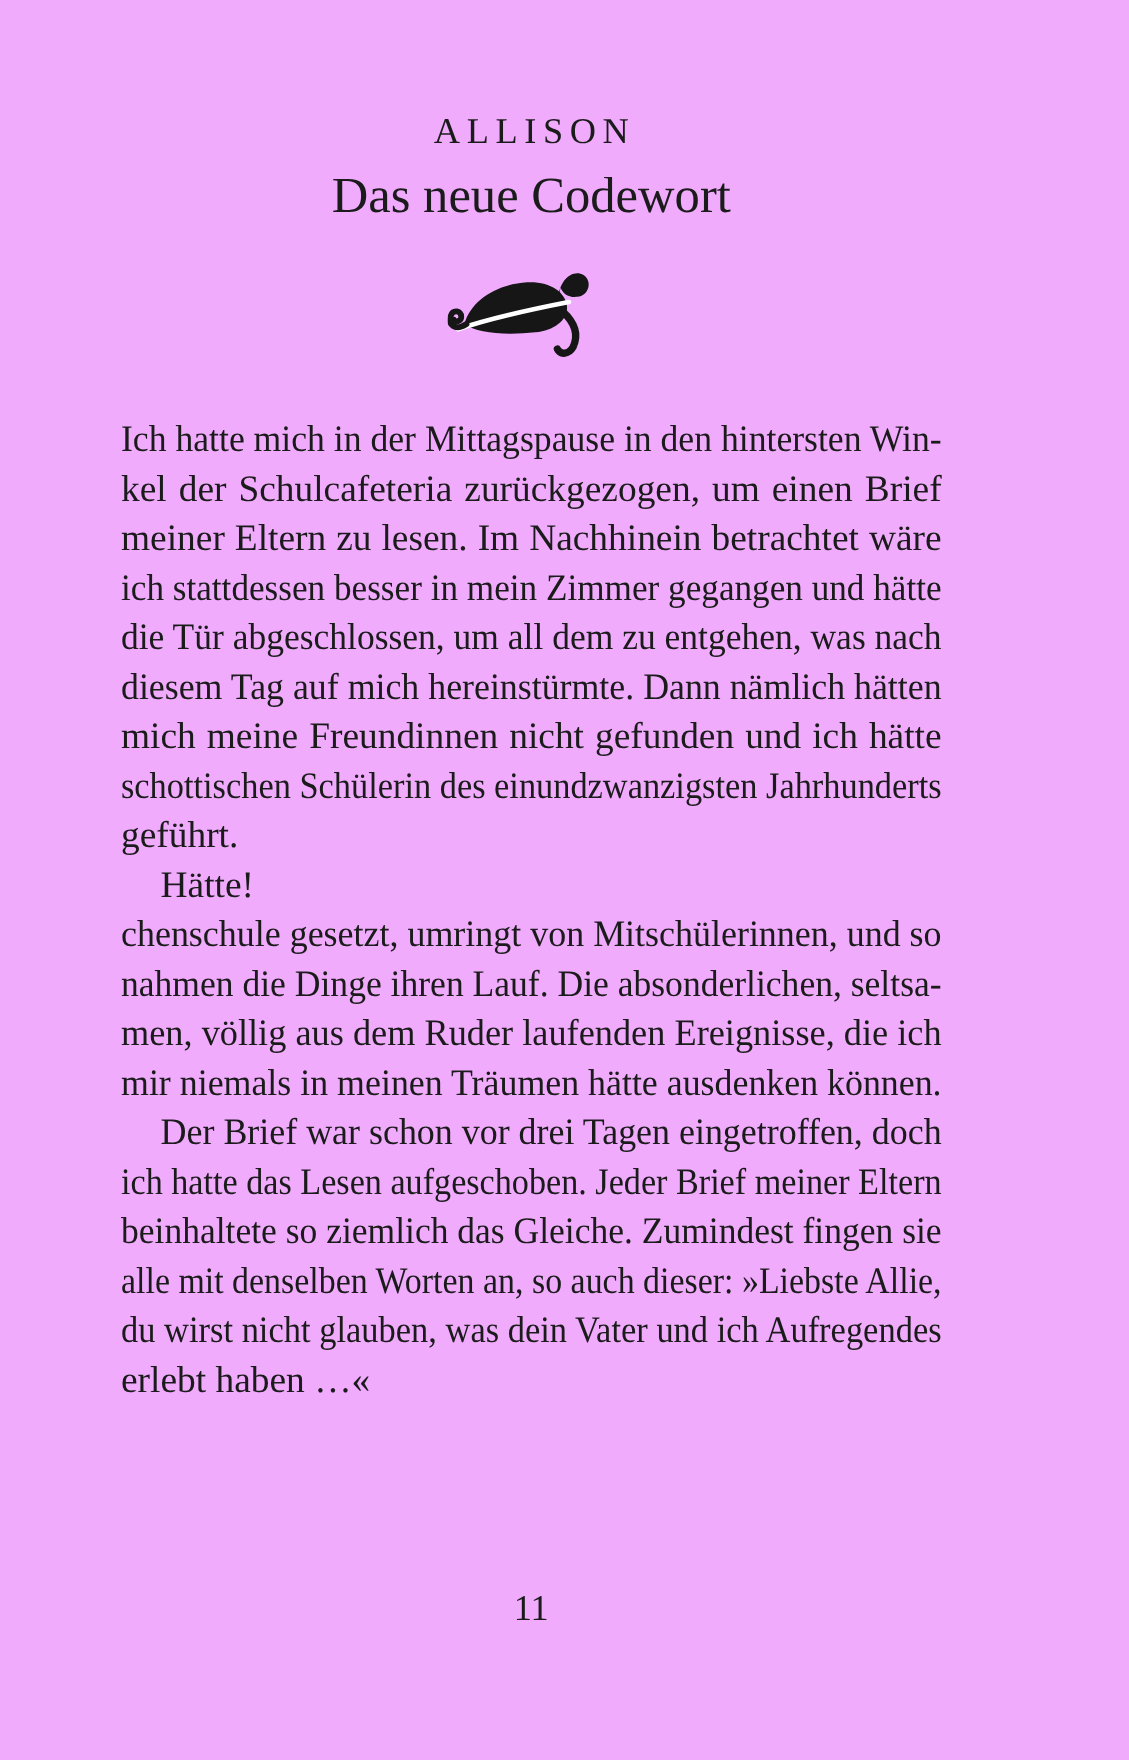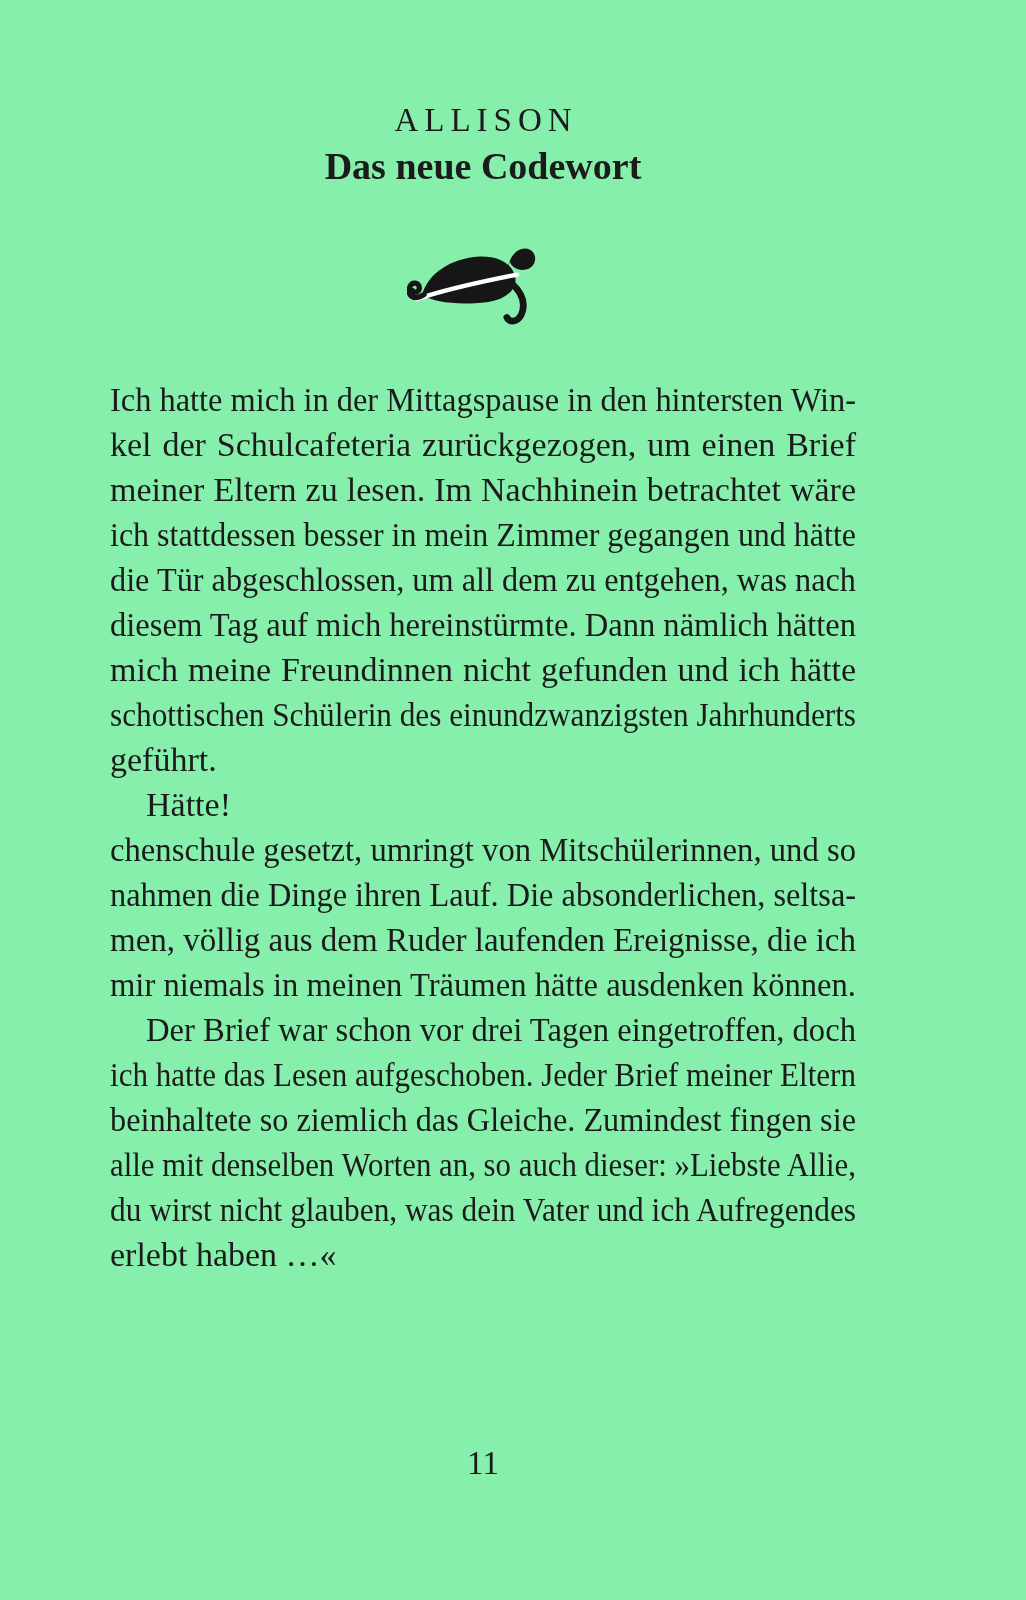--- a/index.html
+++ b/index.html
@@ -4,21 +4,21 @@
 <style>
   html, body {
     margin: 0;
     padding: 0;
     background: #ffffff;
   }
   .page {
     position: relative;
     width: 1026px;
     height: 1600px;
-    background: #86efac;
+    background: #f0abfc;
     overflow: hidden;
     font-family: "Liberation Serif", "DejaVu Serif", serif;
     color: #1b1b1b;
     font-kerning: normal;
   }
   .column {
     position: absolute;
     left: 110px;
     width: 746px;
     top: 0;
@@ -27,24 +27,24 @@
     margin: 0;
     padding-top: 101px;
     font-size: 33px;
     font-weight: 400;
     letter-spacing: 6px;
     text-align: center;
     line-height: 38px;
     text-indent: 6px; 
   }
   .chapter-title {
-    margin: 0;
+    margin: 12px;
     padding-top: 6px;
-    font-size: 38px;
-    font-weight: 700;
+    font-size: 46px;
+    font-weight: 400;
     text-align: center;
     line-height: 42px;
   }
   .ornament-wrap {
     position: absolute;
     top: 243px;
     left: 0;
     width: 746px;
     text-align: center;
   }

